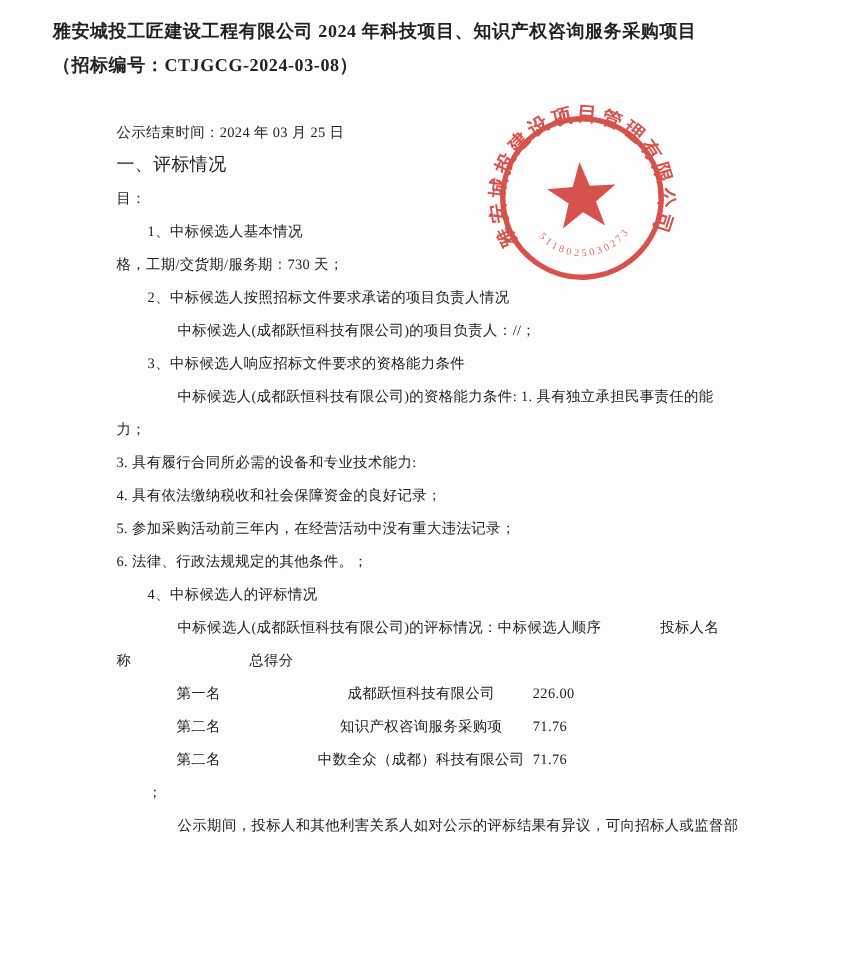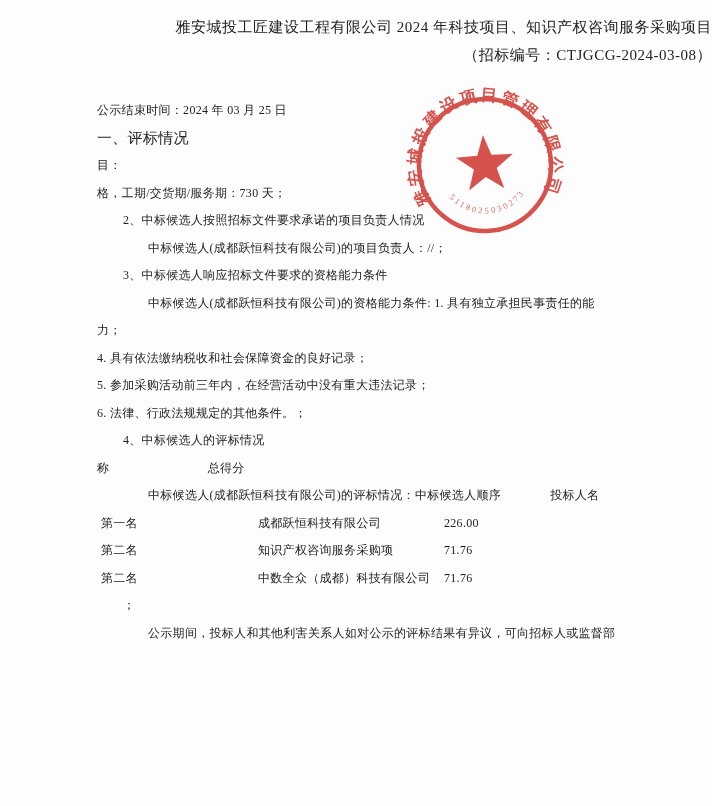--- a/index.html
+++ b/index.html
@@ -12,23 +12,23 @@
   .page{
     position:relative;
     width:712px;height:806px;
     background:#fdfdfd;
     color:#222;
     overflow:hidden;
   }
   .title{
     position:absolute;
     top:13px;left:0;right:0;
-    text-align:right;
+    text-align:left;
     font-size:15px;
-    font-weight:normal;
+    font-weight:bold;
     line-height:28px;
     letter-spacing:0.5px;
     white-space:nowrap;
     padding-left:44px;
   }
   .body{
     position:absolute;
     top:97px;left:97px;
     width:615px;
   }
@@ -36,21 +36,21 @@
     height:27.5px;
     line-height:27.5px;
     font-size:12px;
     white-space:nowrap;
     letter-spacing:0.3px;
   }
   .line.h{font-weight:normal;font-size:15px;}
   .line.p1{padding-left:26px;}
   .line.p2{padding-left:51px;}
   .line.row{display:flex;padding-left:4px;}
-  .cell{display:inline-block;}
+  .cell{display:inline-block;text-align:center;}
   .cell.rank{width:129px;}
   .cell.company{width:186px;margin-left:28px;}
   .seal{
     position:absolute;
     left:399px;top:79px;
     width:172px;height:172px;
     mix-blend-mode:multiply;
     opacity:0.88;
     transform:rotate(-4deg);
     pointer-events:none;
@@ -74,32 +74,34 @@
 
   <div class="title">
     <div>雅安城投工匠建设工程有限公司 2024 年科技项目、知识产权咨询服务采购项目</div>
     <div>（招标编号：CTJGCG-2024-03-08）</div>
   </div>
 
   <div class="body">
       <div class="line p0">公示结束时间：2024 年 03 月 25 日</div>
       <div class="line h">一、评标情况</div>
       <div class="line p0">目：</div>
+      <div class="line p1">1、中标候选人基本情况</div>
       <div class="line p0">格，工期/交货期/服务期：730 天；</div>
       <div class="line p1">2、中标候选人按照招标文件要求承诺的项目负责人情况</div>
       <div class="line p2">中标候选人(成都跃恒科技有限公司)的项目负责人：//；</div>
       <div class="line p1">3、中标候选人响应招标文件要求的资格能力条件</div>
       <div class="line p2">中标候选人(成都跃恒科技有限公司)的资格能力条件: 1. 具有独立承担民事责任的能</div>
       <div class="line p0">力；</div>
+      <div class="line p0">3. 具有履行合同所必需的设备和专业技术能力:</div>
       <div class="line p0">4. 具有依法缴纳税收和社会保障资金的良好记录；</div>
       <div class="line p0">5. 参加采购活动前三年内，在经营活动中没有重大违法记录；</div>
       <div class="line p0">6. 法律、行政法规规定的其他条件。；</div>
       <div class="line p1">4、中标候选人的评标情况</div>
+      <div class="line p2">中标候选人(成都跃恒科技有限公司)的评标情况：中标候选人顺序　　　　投标人名</div>
       <div class="line p0">称　　　　　　　　总得分</div>
-      <div class="line p2">中标候选人(成都跃恒科技有限公司)的评标情况：中标候选人顺序　　　　投标人名</div>
       <div class="line row">
         <span class="cell rank">第一名</span>
         <span class="cell company">成都跃恒科技有限公司</span>
         <span class="cell score">226.00</span>
       </div>
       <div class="line row">
         <span class="cell rank">第二名</span>
         <span class="cell company">知识产权咨询服务采购项</span>
         <span class="cell score">71.76</span>
       </div>

